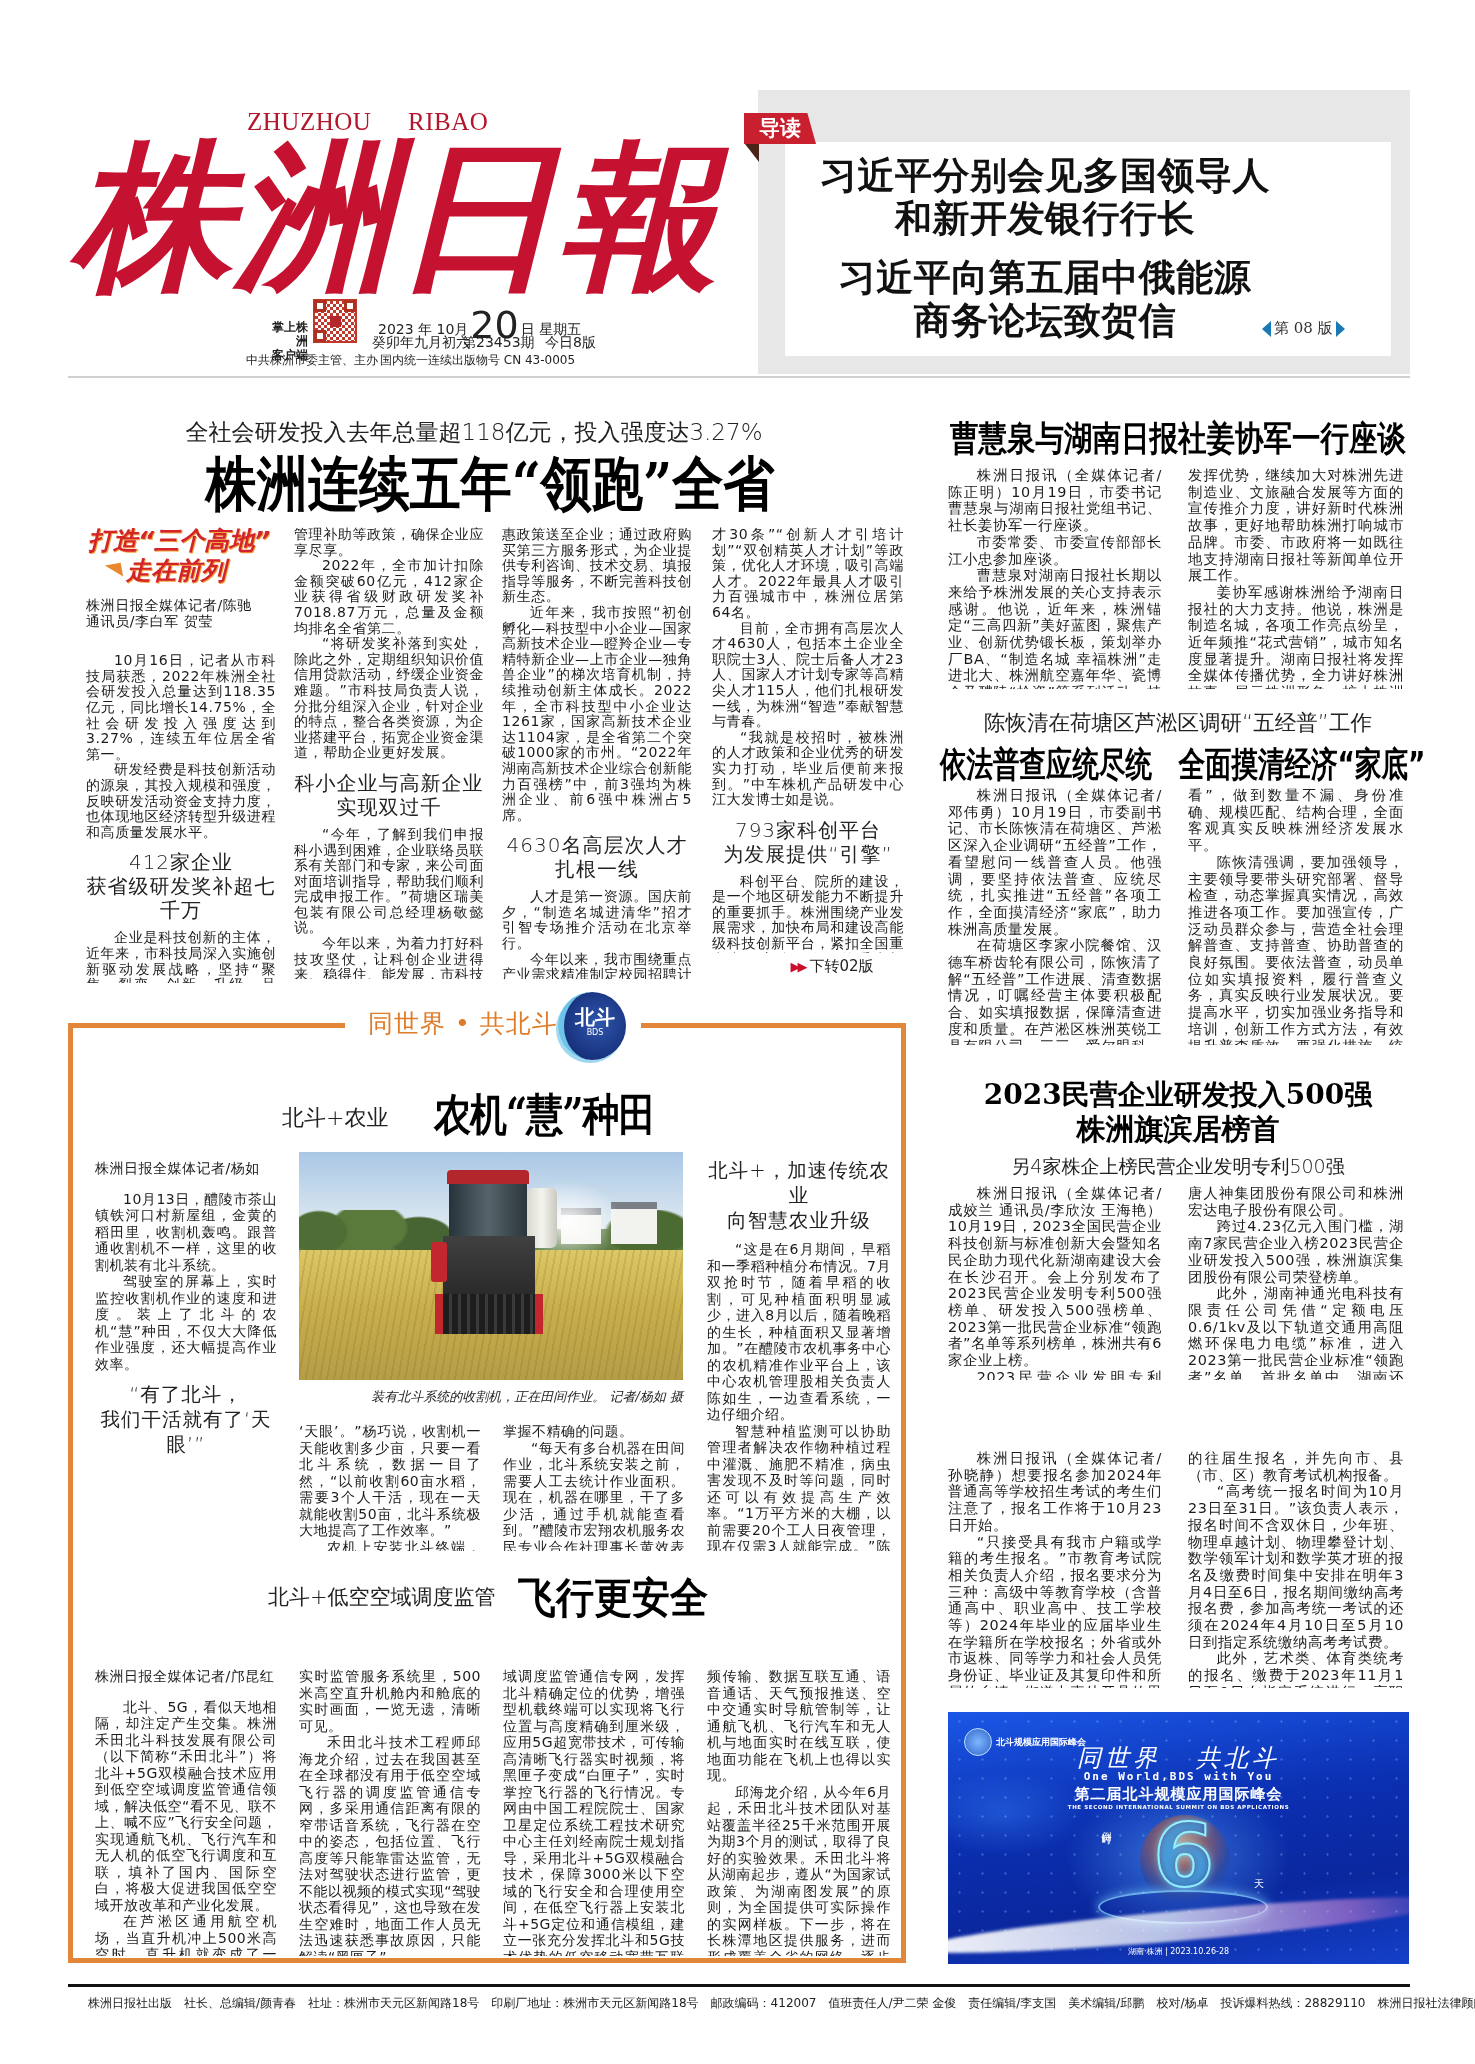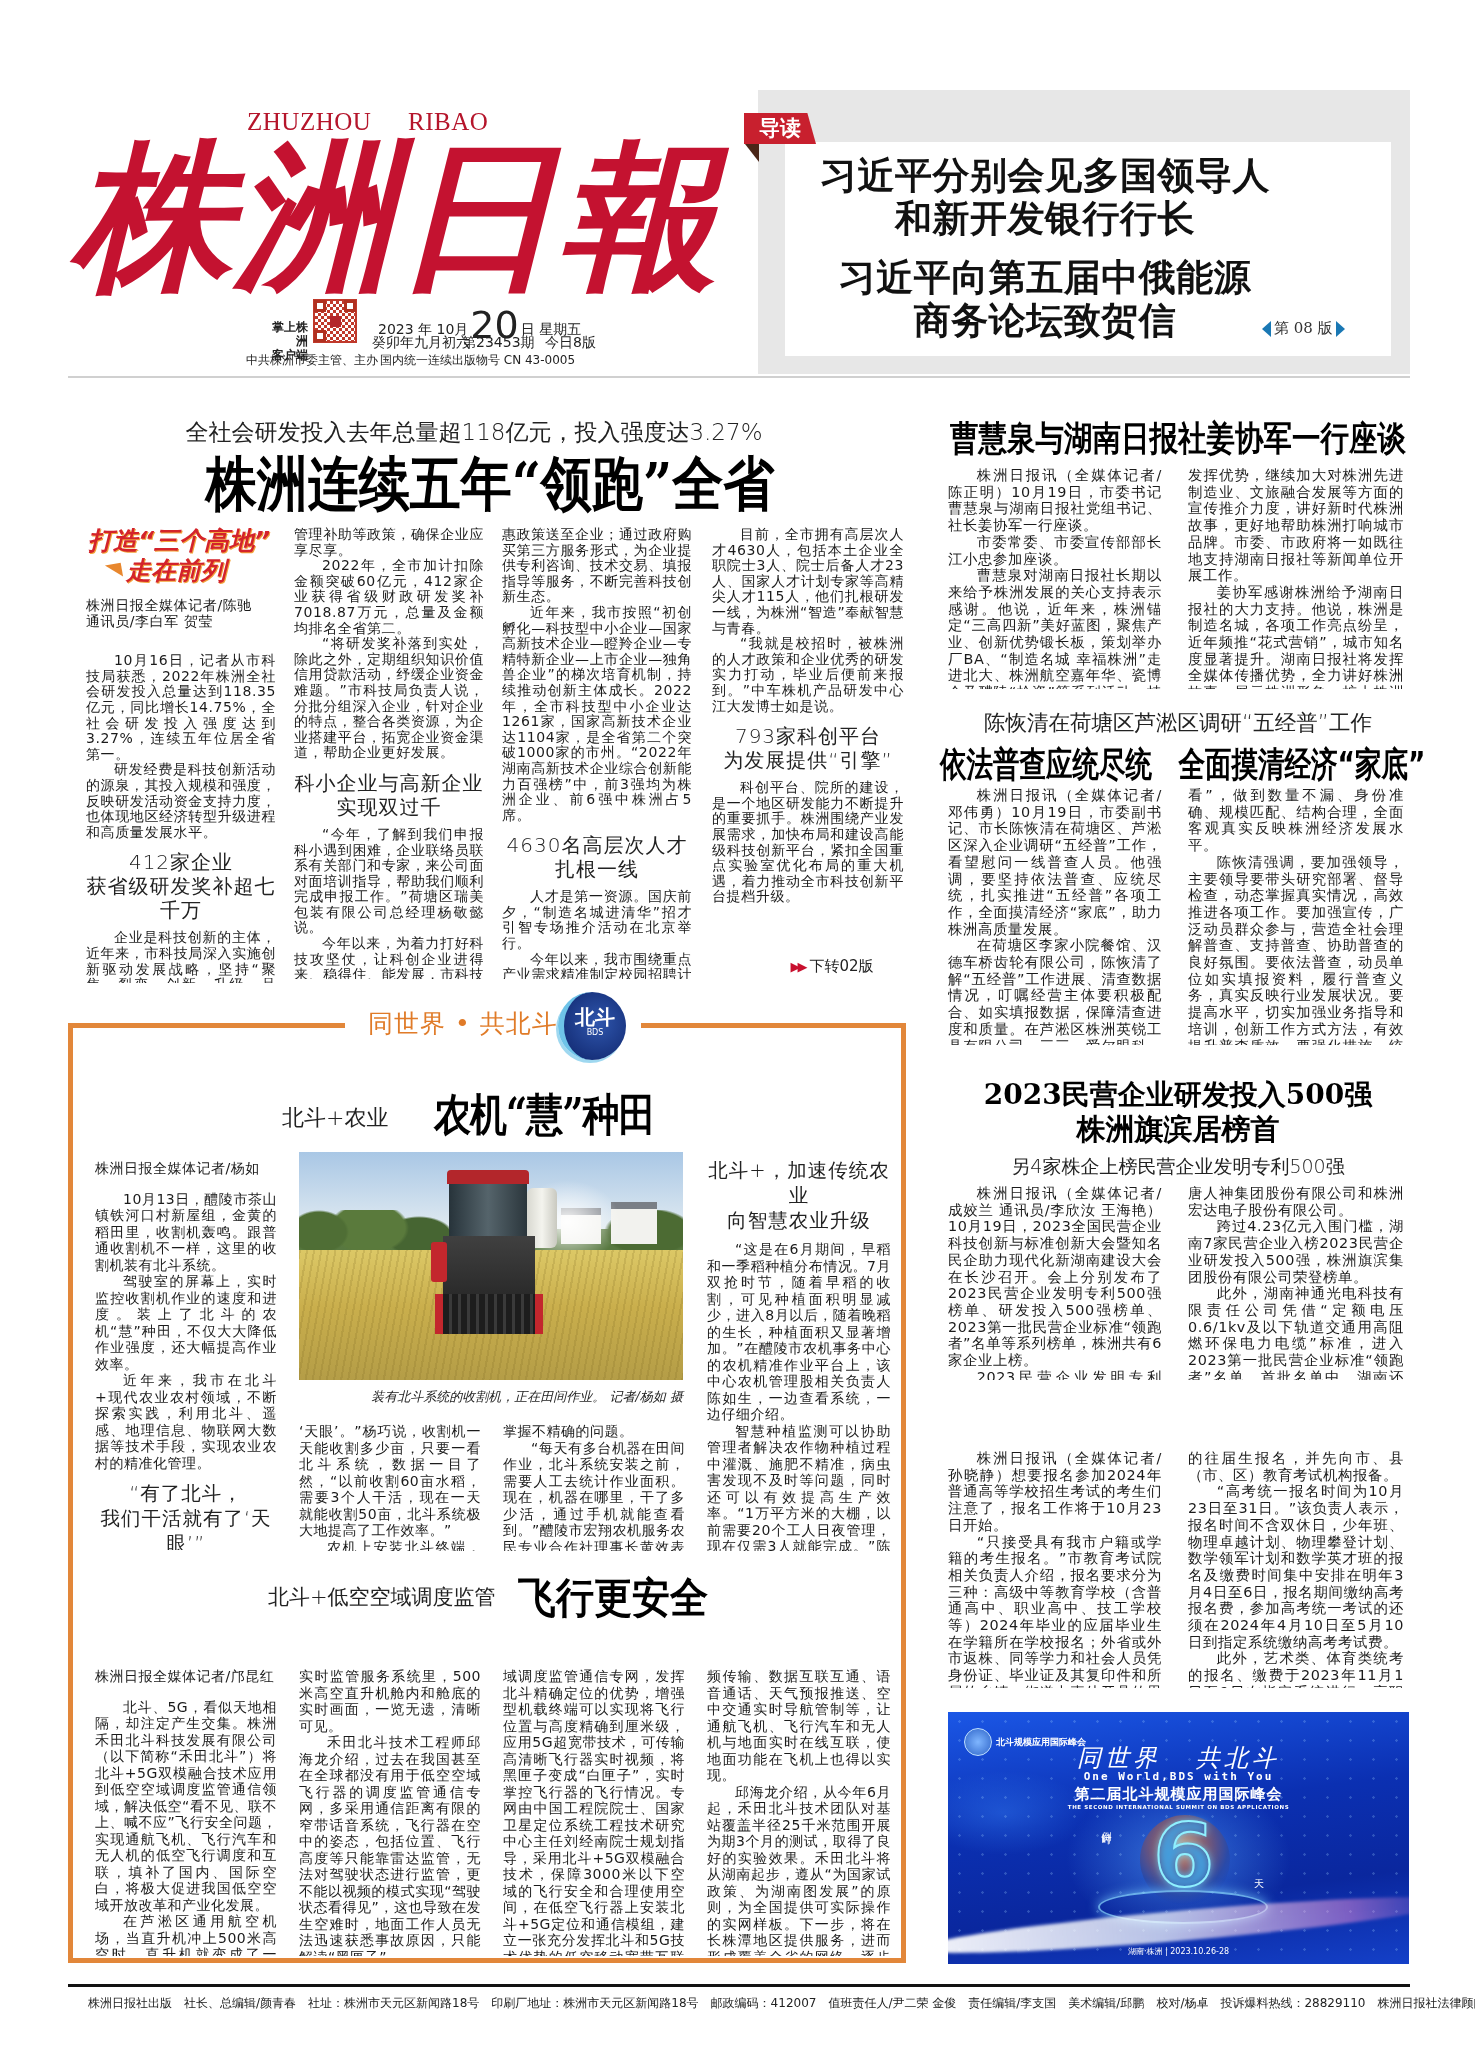--- a/index.html
+++ b/index.html
@@ -181,20 +181,21 @@
     </div>
   <div class="col col-lead" style="left:502px;top:527px;width:190px;height:452px">
       <div class="blk c">惠政策送至企业；通过政府购买第三方服务形式，为企业提供专利咨询、技术交易、填报指导等服务，不断完善科技创新生态。</div>
       <div class="blk p">近年来，我市按照“初创孵化—科技型中小企业—国家高新技术企业—瞪羚企业—专精特新企业—上市企业—独角兽企业”的梯次培育机制，持续推动创新主体成长。2022年，全市科技型中小企业达1261家，国家高新技术企业达1104家，是全省第二个突破1000家的市州。“2022年湖南高新技术企业综合创新能力百强榜”中，前3强均为株洲企业、前6强中株洲占5席。</div>
       <div class="blk sub">4630名高层次人才
 扎根一线</div>
       <div class="blk p">人才是第一资源。国庆前夕，“制造名城进清华”招才引智专场推介活动在北京举行。</div>
       <div class="blk p">今年以来，我市围绕重点产业需求精准制定校园招聘计划，打出校园引才组合拳，此次专场推介，中车株洲所、中车株机、中国航发南方、时代新材等19家企事业单位拿出560个岗位，吸引众多学子前来咨询。而这，只是株洲招贤纳士的一个缩影。</div>
     </div>
   <div class="col col-lead" style="left:712px;top:527px;width:192px;height:426px">
+      <div class="blk c">才30条”“创新人才引培计划”“双创精英人才计划”等政策，优化人才环境，吸引高端人才。2022年最具人才吸引力百强城市中，株洲位居第64名。</div>
       <div class="blk p">目前，全市拥有高层次人才4630人，包括本土企业全职院士3人、院士后备人才23人、国家人才计划专家等高精尖人才115人，他们扎根研发一线，为株洲“智造”奉献智慧与青春。</div>
       <div class="blk p">“我就是校招时，被株洲的人才政策和企业优秀的研发实力打动，毕业后便前来报到。”中车株机产品研发中心江大发博士如是说。</div>
       <div class="blk sub">793家科创平台
 为发展提供“引擎”</div>
       <div class="blk p">科创平台、院所的建设，是一个地区研发能力不断提升的重要抓手。株洲围绕产业发展需求，加快布局和建设高能级科技创新平台，紧扣全国重点实验室优化布局的重大机遇，着力推动全市科技创新平台提档升级。</div>
     </div>
   <div class="abs jump" style="left:760px;top:957px;width:144px">
     <span class="arr">▶▶</span><span>下转02版</span>
   </div>
 
@@ -268,21 +269,20 @@
     <div class="l2">BDS</div>
   </div>
 
   <div class="abs kick" style="left:282px;top:1103px;font-size:22px">北斗+农业</div>
   <div class="abs hl serif" style="left:434px;top:1086px;font-size:37px;letter-spacing:-1px;transform:scaleY(1.2)">农机“慧”种田</div>
 
   <div class="col col-bd" style="left:95px;top:1160px;width:182px;height:390px">
       <div class="blk by">株洲日报全媒体记者/杨如</div>
       <div class="blk p">10月13日，醴陵市茶山镇铁河口村新屋组，金黄的稻田里，收割机轰鸣。跟普通收割机不一样，这里的收割机装有北斗系统。</div>
       <div class="blk p">驾驶室的屏幕上，实时监控收割机作业的速度和进度。装上了北斗的农机“慧”种田，不仅大大降低作业强度，还大幅提高作业效率。</div>
-      <div class="blk p">近年来，我市在北斗+现代农业农村领域，不断探索实践，利用北斗、遥感、地理信息、物联网大数据等技术手段，实现农业农村的精准化管理。</div>
       <div class="blk sub">“有了北斗，
 我们干活就有了‘天眼’”</div>
     </div>
 
   <div class="abs photo" style="left:299px;top:1152px;width:384px;height:228px">
     <div class="ph-sky"></div>
     <div class="ph-trees"></div>
     <div class="ph-house" style="left:262px;top:56px;width:40px;height:36px"></div>
     <div class="ph-house" style="left:312px;top:50px;width:46px;height:42px"></div>
     <div class="ph-house" style="left:150px;top:64px;width:26px;height:26px"></div>

